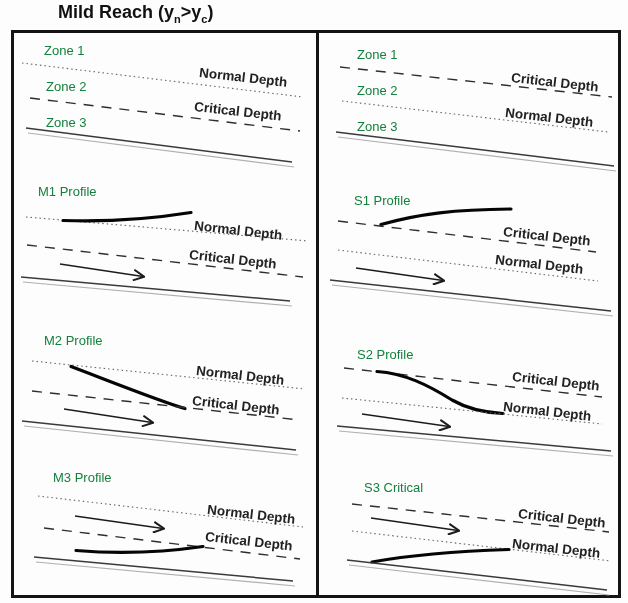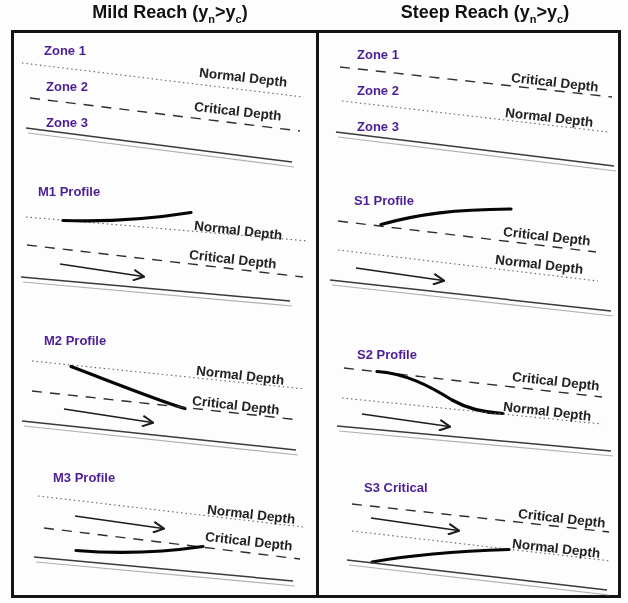--- a/index.html
+++ b/index.html
@@ -1,51 +1,48 @@
 <!DOCTYPE html>
 <html><head>
 <meta charset="utf-8">
 <style>
   html,body{margin:0;padding:0;background:#fff;}
   .page{
     position:relative;width:628px;height:603px;background:#fdfdfd;overflow:hidden;
     font-family:"Liberation Sans",sans-serif;color:#1a1a1a;
   }
   .title{
-    position:absolute;top:2px;width:224px;text-align:center;
+    position:absolute;top:2px;width:224px;
     font-size:18px;font-weight:700;color:#111;white-space:nowrap;
   }
   .title sub{font-size:11px;font-weight:700;}
   .frame{
     position:absolute;left:11px;top:30px;width:604px;height:562px;
     border:3px solid #141414;background:transparent;
   }
   .divider{
     position:absolute;left:316px;top:33px;width:3px;height:562px;background:#141414;
   }
   svg.art{position:absolute;left:0;top:0;}
   .lbl{
-    position:absolute;font-size:13px;font-weight:700;color:#4c1d95;white-space:nowrap;
+    position:absolute;font-size:13px;font-weight:400;color:#15803d;white-space:nowrap;
     line-height:14px;
   }
   .depth{
     font-weight:600;font-size:13.5px;color:#222;
     transform:rotate(6.4deg);transform-origin:0 0;
   }
 </style>
 </head>
 <body>
 
 <div class="page">
 
   <div class="title" style="left:58px">
     <span>Mild Reach (y</span><sub>n</sub><span>&gt;y</span><sub>c</sub><span>)</span>
-  </div>
-  <div class="title" style="left:373px">
-    <span>Steep Reach (y</span><sub>n</sub><span>&gt;y</span><sub>c</sub><span>)</span>
   </div>
 
   <div class="frame"></div>
   <div class="divider"></div>
 
   <svg class="art" width="628" height="603" viewBox="0 0 628 603">
     <defs>
       <marker id="ah" viewBox="0 0 10 10" refX="8.5" refY="5" markerWidth="8.5" markerHeight="8.5" orient="auto">
         <path d="M0.5,0.5 L9.5,5 L0.5,9.5" fill="none" stroke="#1c1c1c" stroke-width="1.7"></path>
       </marker>

